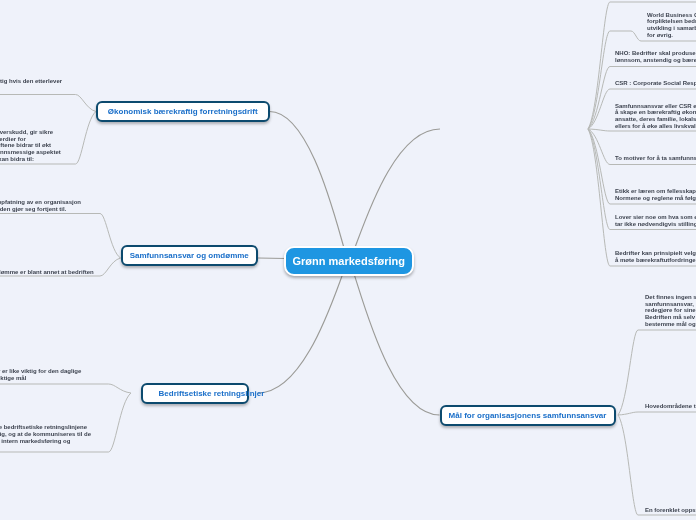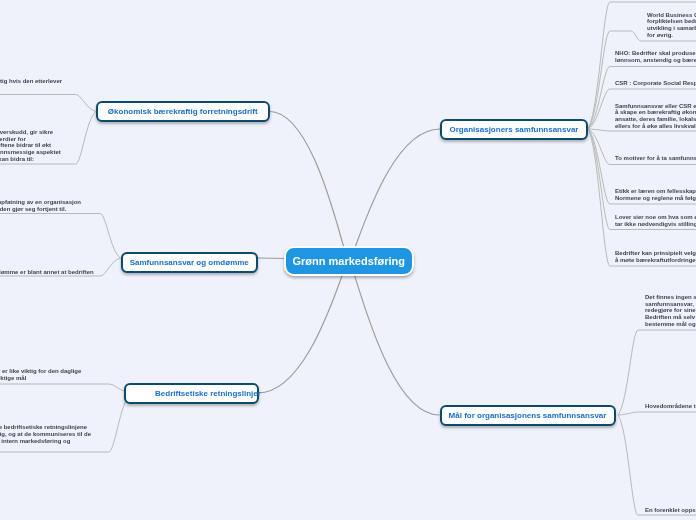--- a/index.html
+++ b/index.html
@@ -61,18 +61,17 @@
     <div class="leaf" style="left: 615px; width: 150px; bottom: 433.8px;">CSR : Corporate Social Responsibility</div>
     <div class="leaf" style="left: 615px; width: 150px; bottom: 390.8px;">Samfunnsansvar eller CSR er bedriftens ansvar for å skape en bærekraftig økonomi sammen med ansatte, deres familie, lokalsamfunnet og samfunnet ellers for å øke alles livskvalitet.</div>
     <div class="leaf" style="left: 615px; width: 150px; bottom: 358.8px;">To motiver for å ta samfunnsansvar:</div>
     <div class="leaf" style="left: 615px; width: 150px; bottom: 318.8px;">Etikk er læren om fellesskapets normer og verdier. Normene og reglene må følges for å vise respekt.</div>
     <div class="leaf" style="left: 615px; width: 150px; bottom: 292.8px;">Lover sier noe om hva som er lov og ikke lov, men tar ikke nødvendigvis stilling til hva som er rett.</div>
     <div class="leaf" style="left: 615px; width: 150px; bottom: 256.8px;">Bedrifter kan prinsipielt velge tre ulike strategier for å møte bærekraftutfordringer:</div>
     <div class="leaf" style="left: 645px; width: 150px; bottom: 192.8px;">Det finnes ingen spesifikke lovkrav om samfunnsansvar, selv om større bedrifter må redegjøre for sine aktiviteter og handlinger. Bedriften må selv ta seg samfunnsansvar og bestemme mål og rapportering som benyttes.</div>
     <div class="leaf" style="left: 645px; width: 150px; bottom: 110.8px;">Hovedområdene til samfunnsansvar</div>
     <div class="leaf" style="left: 645px; width: 160px; bottom: 6.8px;">En forenklet oppstilling av mål for samfunnsansvar</div>
     <div class="node branch" style="left: 96px; top: 101px; width: 173.5px; height: 21px;">Økonomisk bærekraftig forretningsdrift</div>
-    <div class="node branch" style="left: 120.5px; top: 252px; width: 137.5px; height: 21px;">Samfunnsansvar og omdømme</div>
-    <div class="node branch" style="left: 124px; top: 382.5px; width: 135px; height: 21px; padding-left: 33px;">Bedriftsetiske retningslinjer</div>
-    <div class="node branch" style="left: 440px; top: 118.5px; width: 148px; height: 21px;">Organisasjoners samfunnsansvar</div>
+    <div class="node branch" style="left: 120.5px; top: 245px; width: 137.5px; height: 21px;">Samfunnsansvar og omdømme</div>
+    <div class="node branch" style="left: 141px; top: 382.5px; width: 108px; height: 21px; padding-left: 33px;">Bedriftsetiske retningslinjer</div>
     <div class="node branch" style="left: 439.5px; top: 404.5px; width: 176px; height: 21px;">Mål for organisasjonens samfunnsansvar</div>
     <div class="node root" style="left: 283.5px; top: 246px; width: 130.5px; height: 30px;">Grønn markedsføring</div>
   </div>
 
 </body></html>

